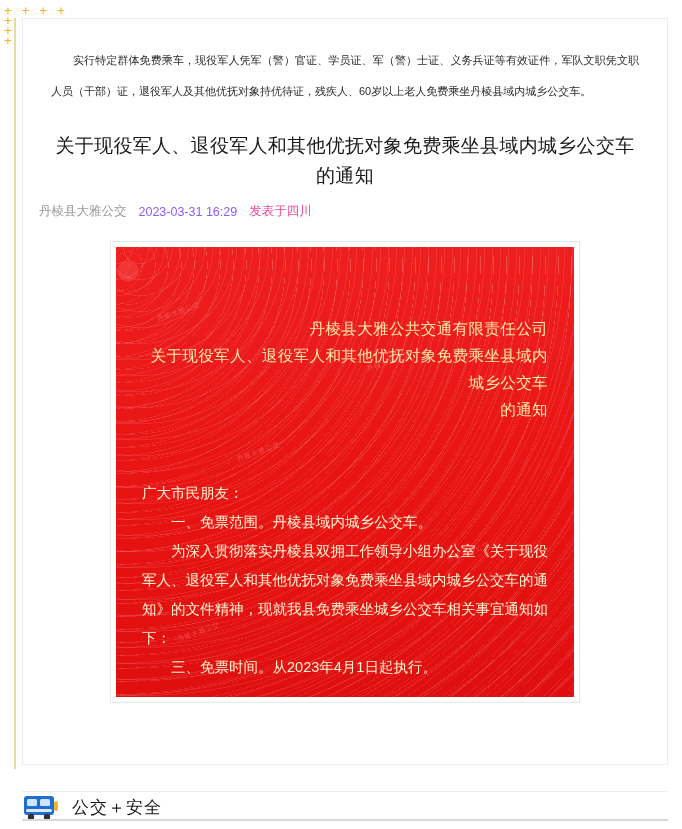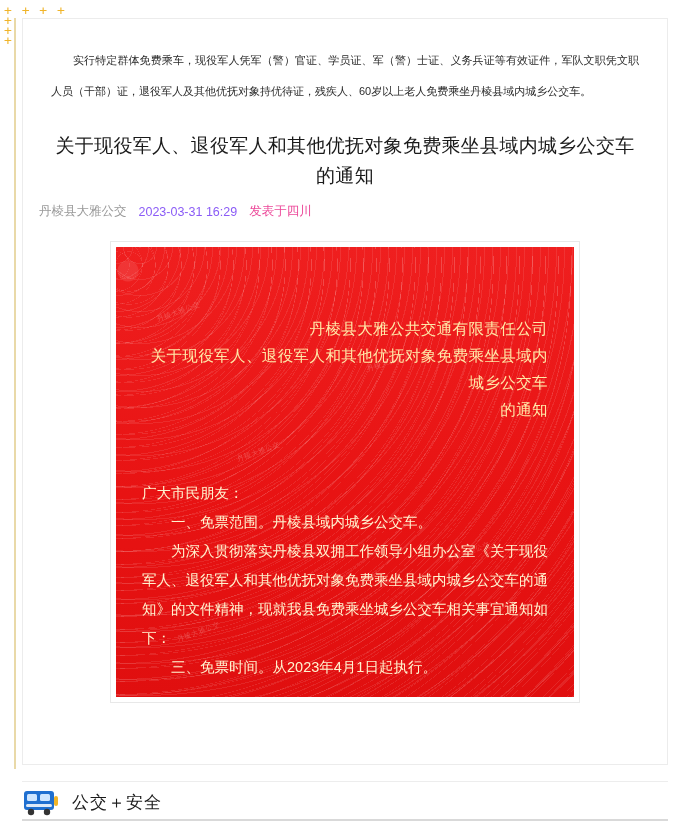--- a/index.html
+++ b/index.html
@@ -152,21 +152,21 @@
     pointer-events: none;
     white-space: nowrap;
   }
 
   
   .bottom-bar {
     position: absolute;
     left: 22px;
     right: 14px;
     bottom: 10px;
-    height: 38px;
+    height: 28px;
     display: flex;
     align-items: center;
     gap: 12px;
     border-top: 1px solid #ededed;
     padding-top: 4px;
     box-sizing: border-box;
   }
   .bus-icon {
     width: 38px;
     height: 30px;

